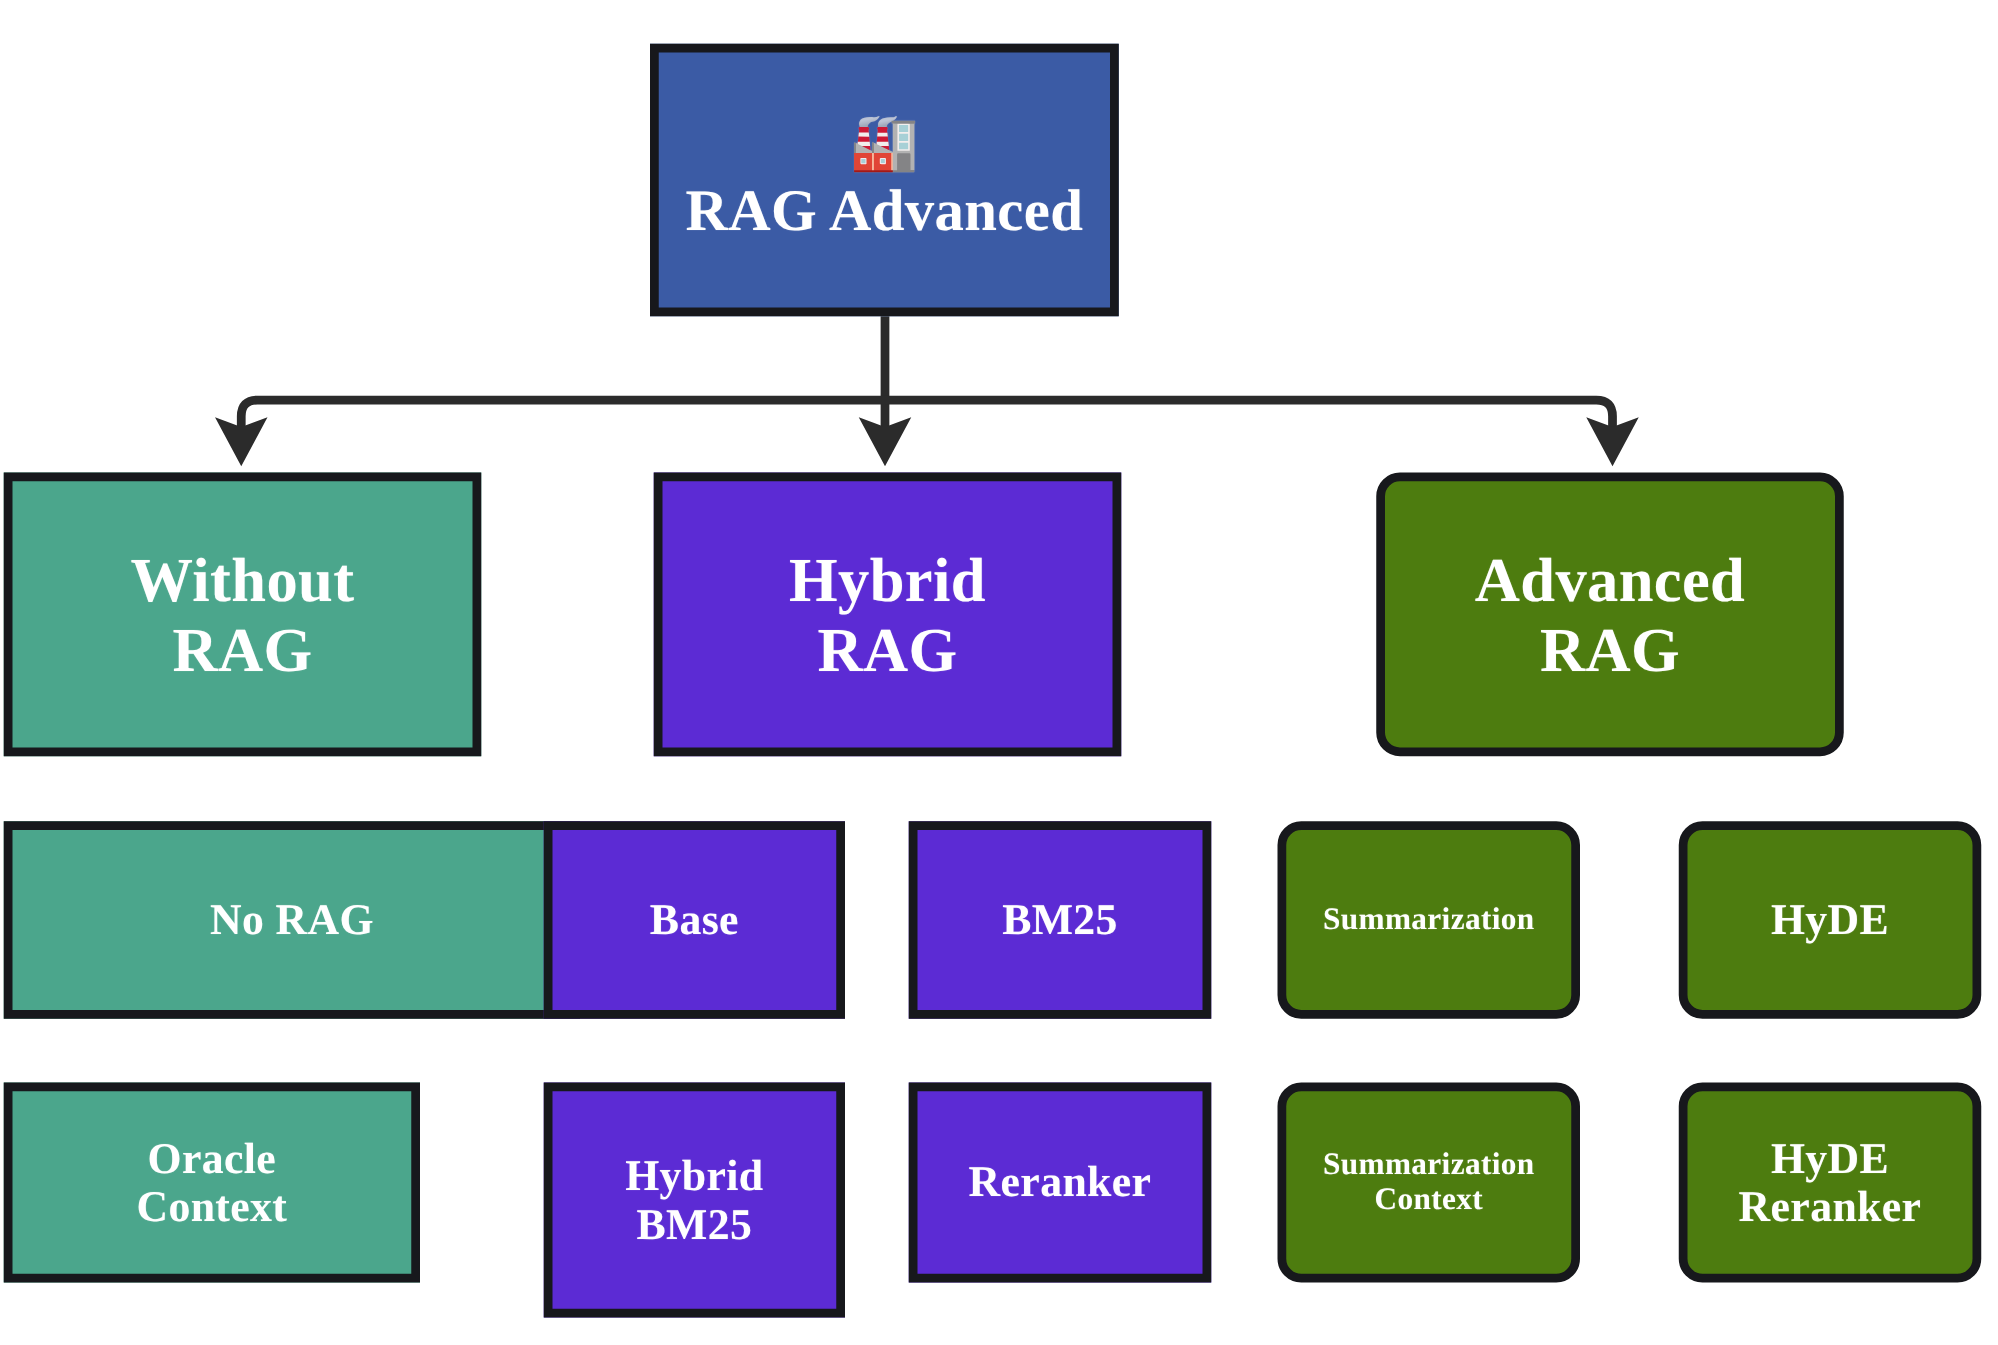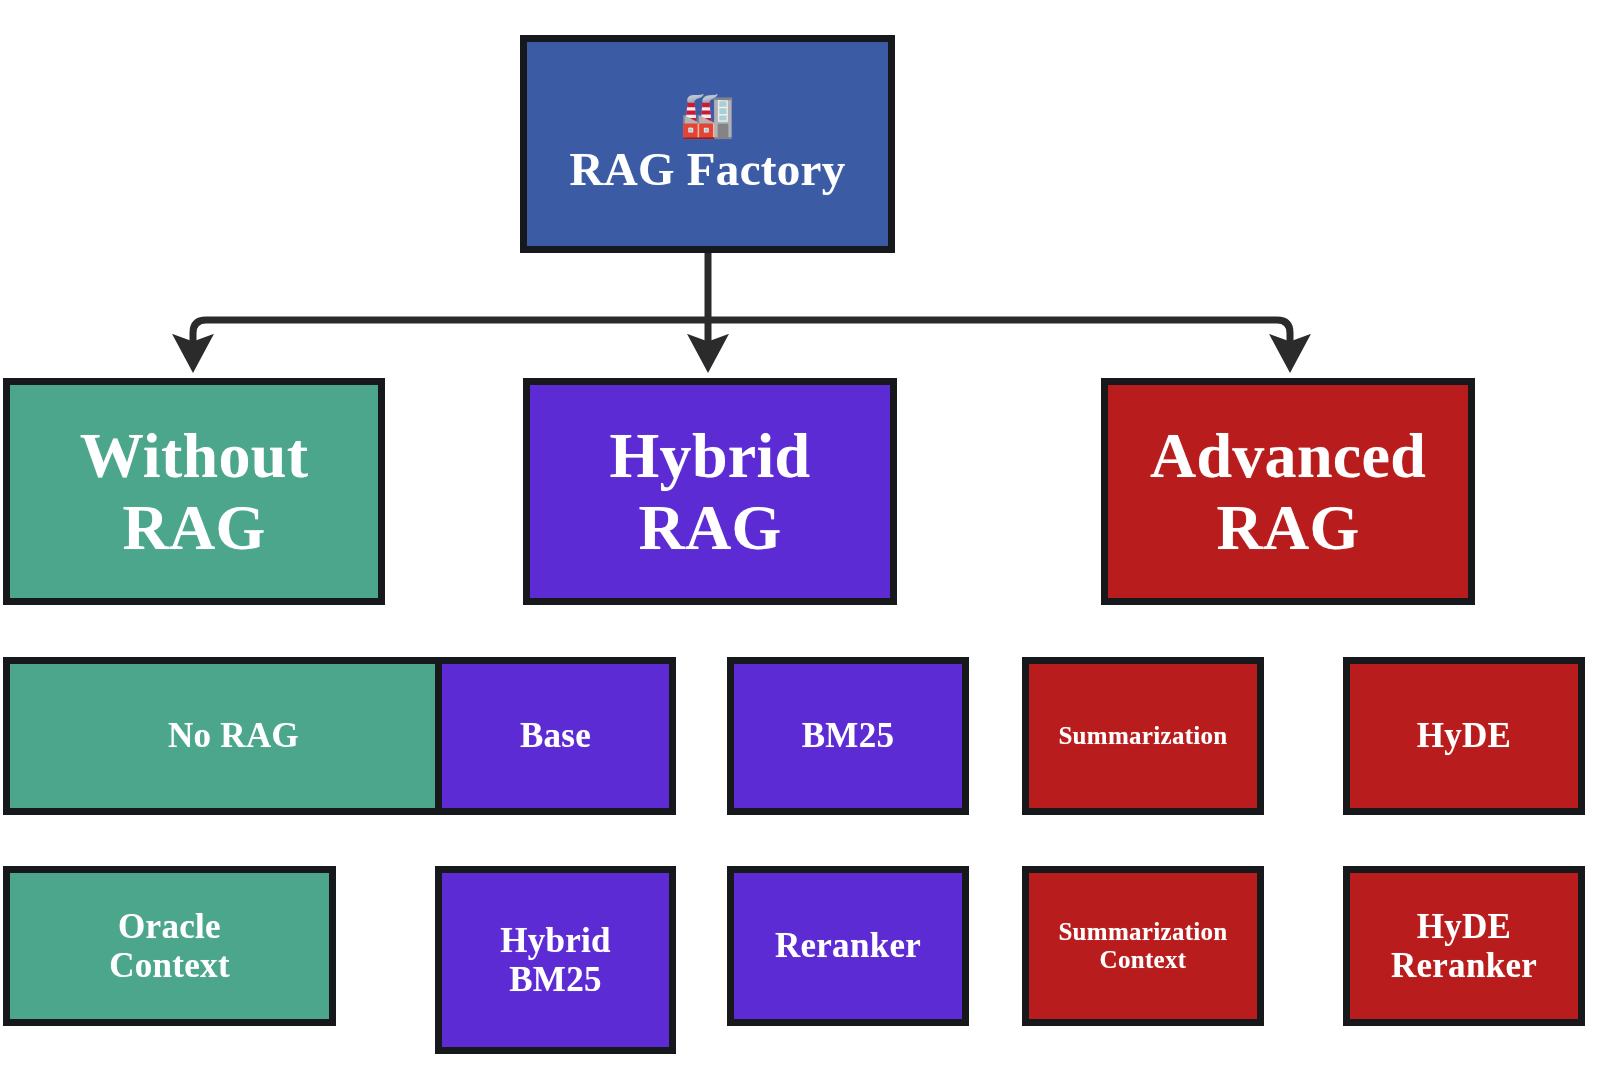--- a/index.html
+++ b/index.html
@@ -45,24 +45,24 @@
   }
   .node .emoji {
     display: block;
     font-family: "DejaVu Sans", sans-serif;
     line-height: 1;
     margin-bottom: 6px;
   }
   .root   { background: #3b5ba5; }
   .green  { background: #4ba68c; }
   .purple { background: #5c2bd4; }
-  .red    { background: #b91c1c; }
+  .red    { background: #4d7c0f; border-radius: 19px; }
 
   .fs-root  { font-size: 47px; }
-  .fs-tier  { font-size: 64px; }
+  .fs-tier  { font-size: 50px; }
   .fs-leaf  { font-size: 35px; }
   .fs-leaf-sm { font-size: 25px; }
 </style>
 </head>
 <body>
 
 <div id="canvas">
 
   <svg class="edges" viewBox="0 0 1598 1076" width="1598" height="1076" xmlns="http://www.w3.org/2000/svg">
     <defs>
@@ -76,21 +76,21 @@
     <path d="M708,320 L206,320 Q193,320 193,333 L193,352" stroke="#2b2b2b" stroke-width="7" fill="none" stroke-linecap="butt" marker-end="url(#arrowhead)"></path>
 
     <path d="M708,320 L708,352" stroke="#2b2b2b" stroke-width="7" fill="none" marker-end="url(#arrowhead)"></path>
 
     <path d="M708,320 L1277,320 Q1290,320 1290,333 L1290,352" stroke="#2b2b2b" stroke-width="7" fill="none" marker-end="url(#arrowhead)"></path>
   </svg>
 
   <div class="node root fs-root" style="left:520px; top:35px; width:375px; height:218px;">
     <div>
       <span class="emoji" style="font-size:44px;">🏭</span>
-      <span class="label">RAG Factory</span>
+      <span class="label">RAG Advanced</span>
     </div>
   </div>
 
   <div class="node green fs-tier" style="left:3px; top:378px; width:382px; height:227px;">
     <div>
       <span class="label">Without</span>
       <span class="label">RAG</span>
     </div>
   </div>
 

